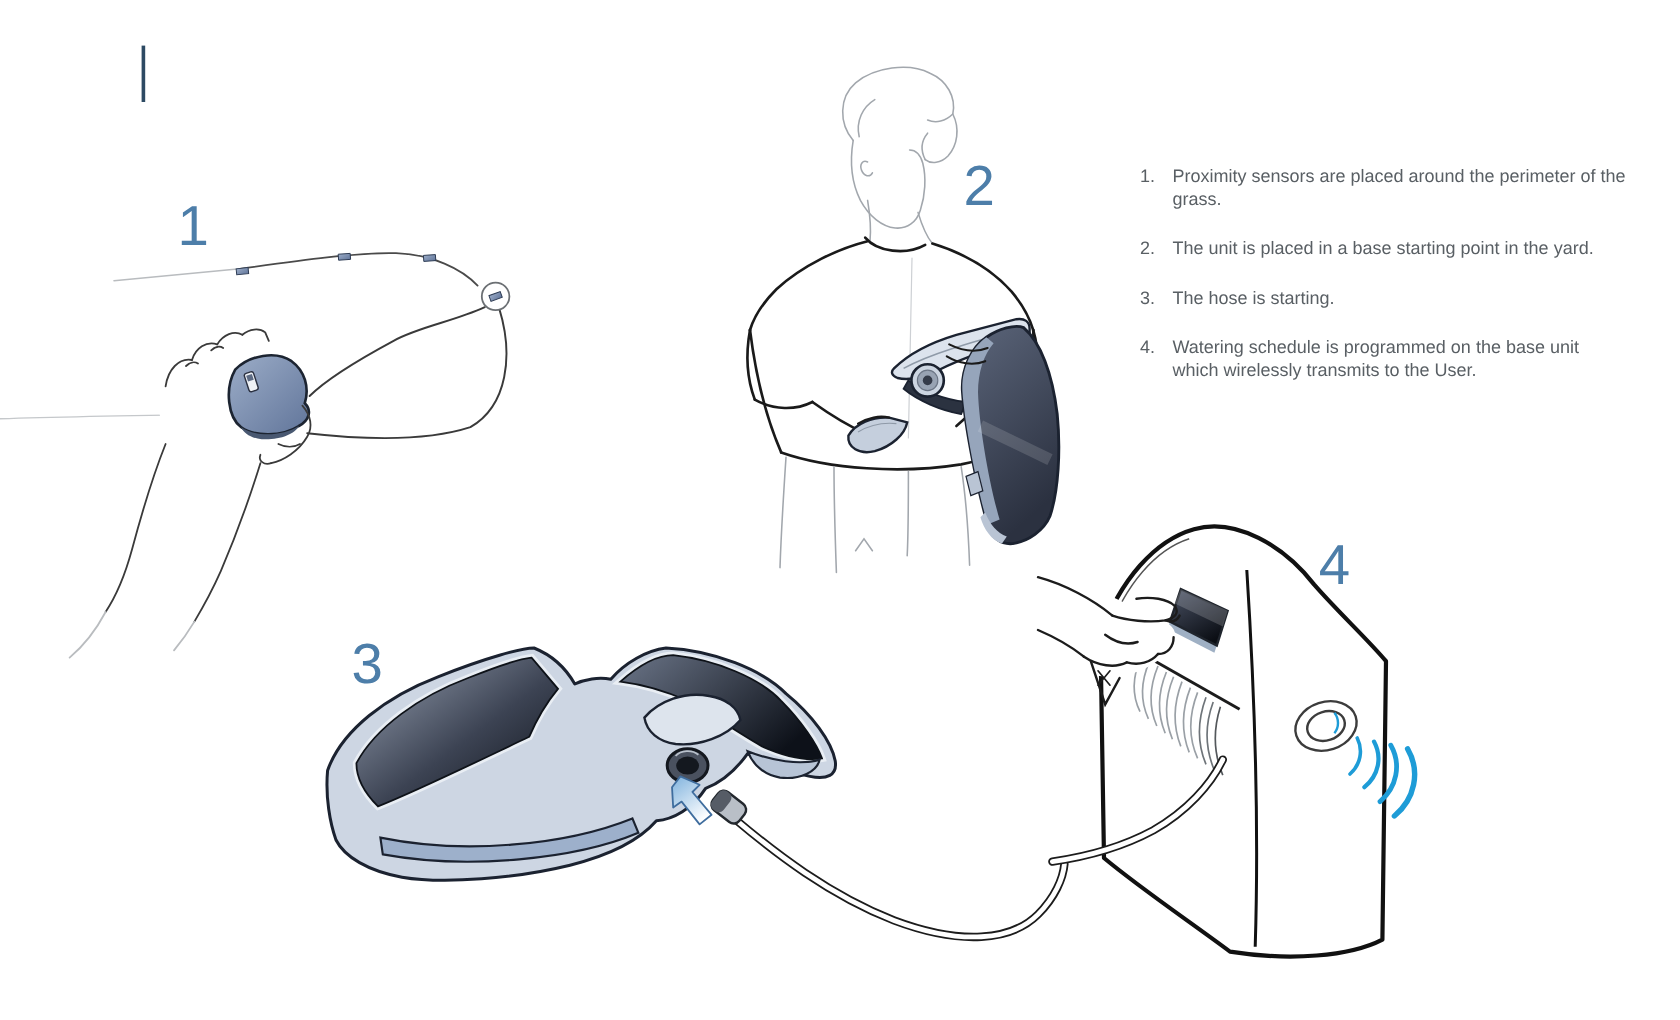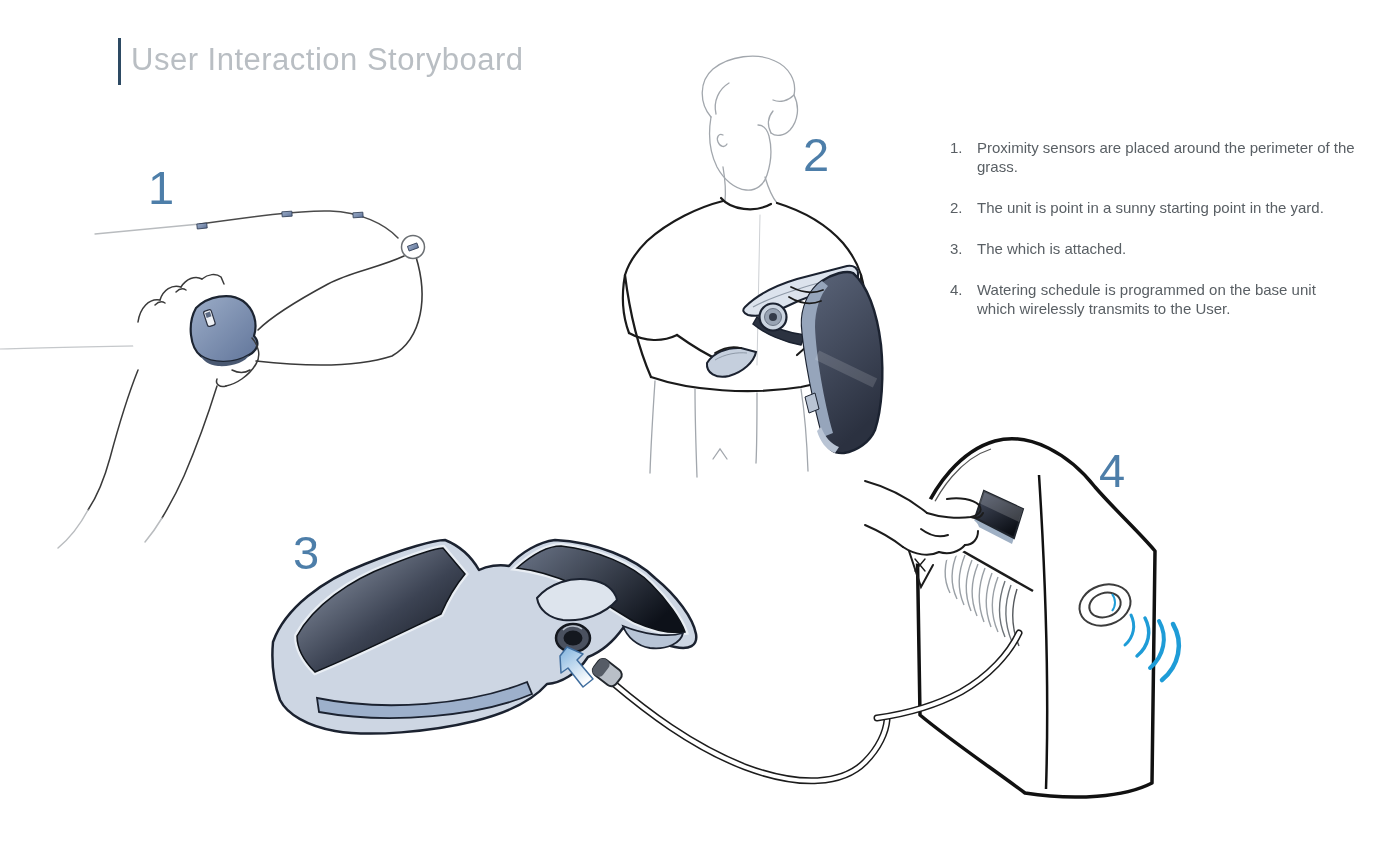--- a/index.html
+++ b/index.html
@@ -22,21 +22,20 @@
   #scene2{left:595px;top:45px;}
   #scene3{left:255px;top:520px;}
   #scene4{left:865px;top:425px;}
 </style>
 </head>
 <body>
 
 <div class="stage">
 
   <div class="title-bar"></div>
-  <div class="page-title">User Interaction Storyboard</div>
 
   <div id="num1" class="scene-num">1</div>
   <div id="num2" class="scene-num">2</div>
   <div id="num3" class="scene-num">3</div>
   <div id="num4" class="scene-num">4</div>
 
   <svg id="scene1" width="540" height="390" viewBox="0 0 540 390">
     <defs>
       <linearGradient id="g1S" x1="0" y1="0" x2="1" y2="1">
         <stop offset="0" stop-color="#9cadc8"></stop>
@@ -259,25 +258,25 @@
     </g>
   </svg>
 
   <div class="step-list">
     <div class="step-item">
       <span class="step-marker">1.</span>
       <span class="step-text">Proximity sensors are placed around the perimeter of the grass.</span>
     </div>
     <div class="step-item">
       <span class="step-marker">2.</span>
-      <span class="step-text">The unit is point in a sunny starting point in the yard.</span>
+      <span class="step-text">The unit is placed in a base starting point in the yard.</span>
     </div>
     <div class="step-item">
       <span class="step-marker">3.</span>
-      <span class="step-text">The which is attached.</span>
+      <span class="step-text">The hose is starting.</span>
     </div>
     <div class="step-item">
       <span class="step-marker">4.</span>
       <span class="step-text">Watering schedule is programmed on the base unit which wirelessly transmits to the User.</span>
     </div>
   </div>
 
 </div>
 
 </body></html>

